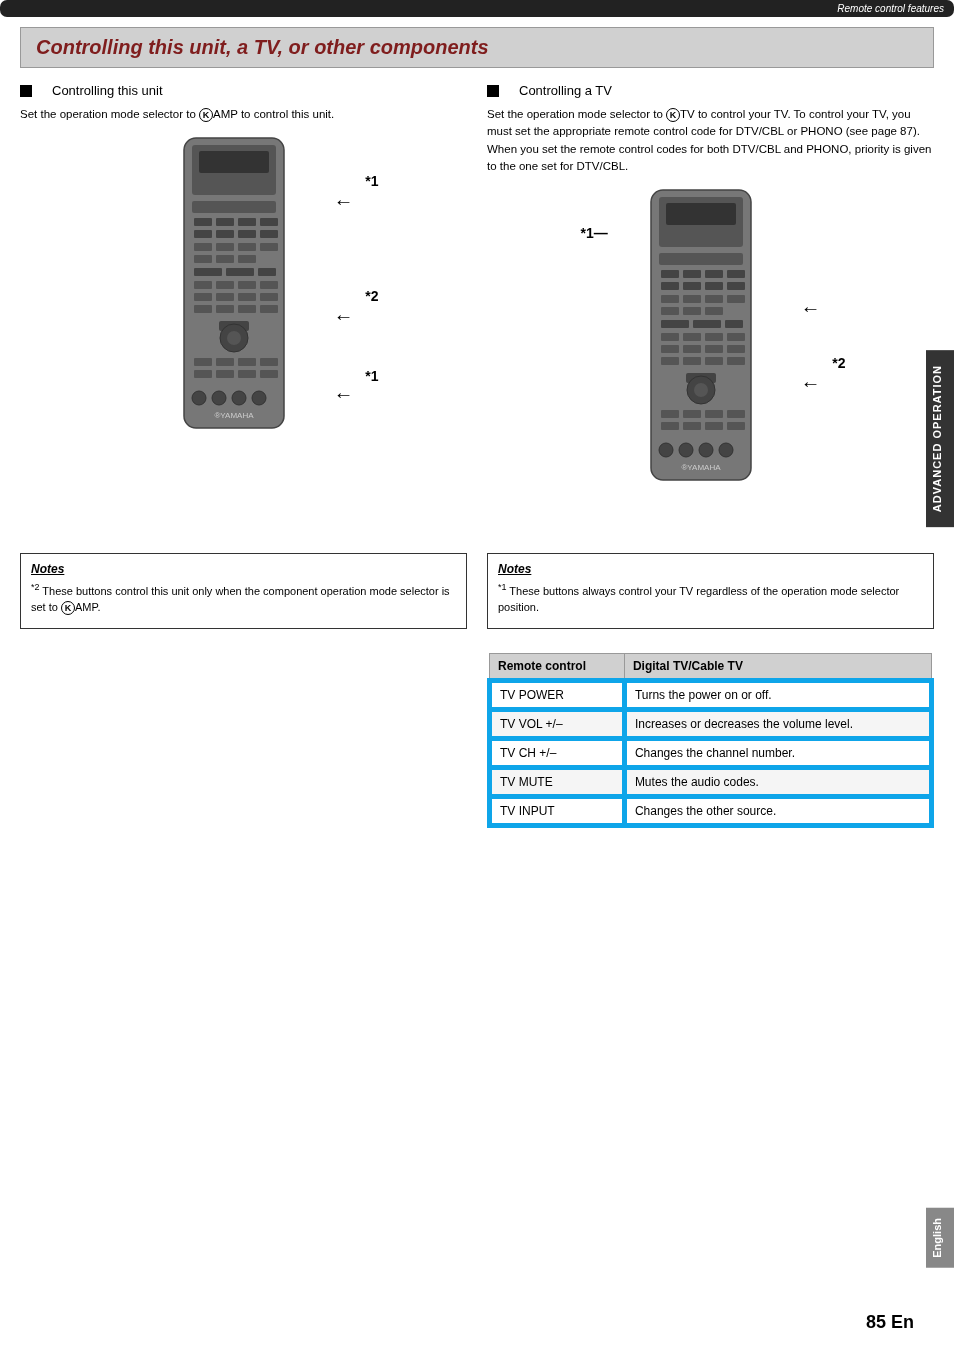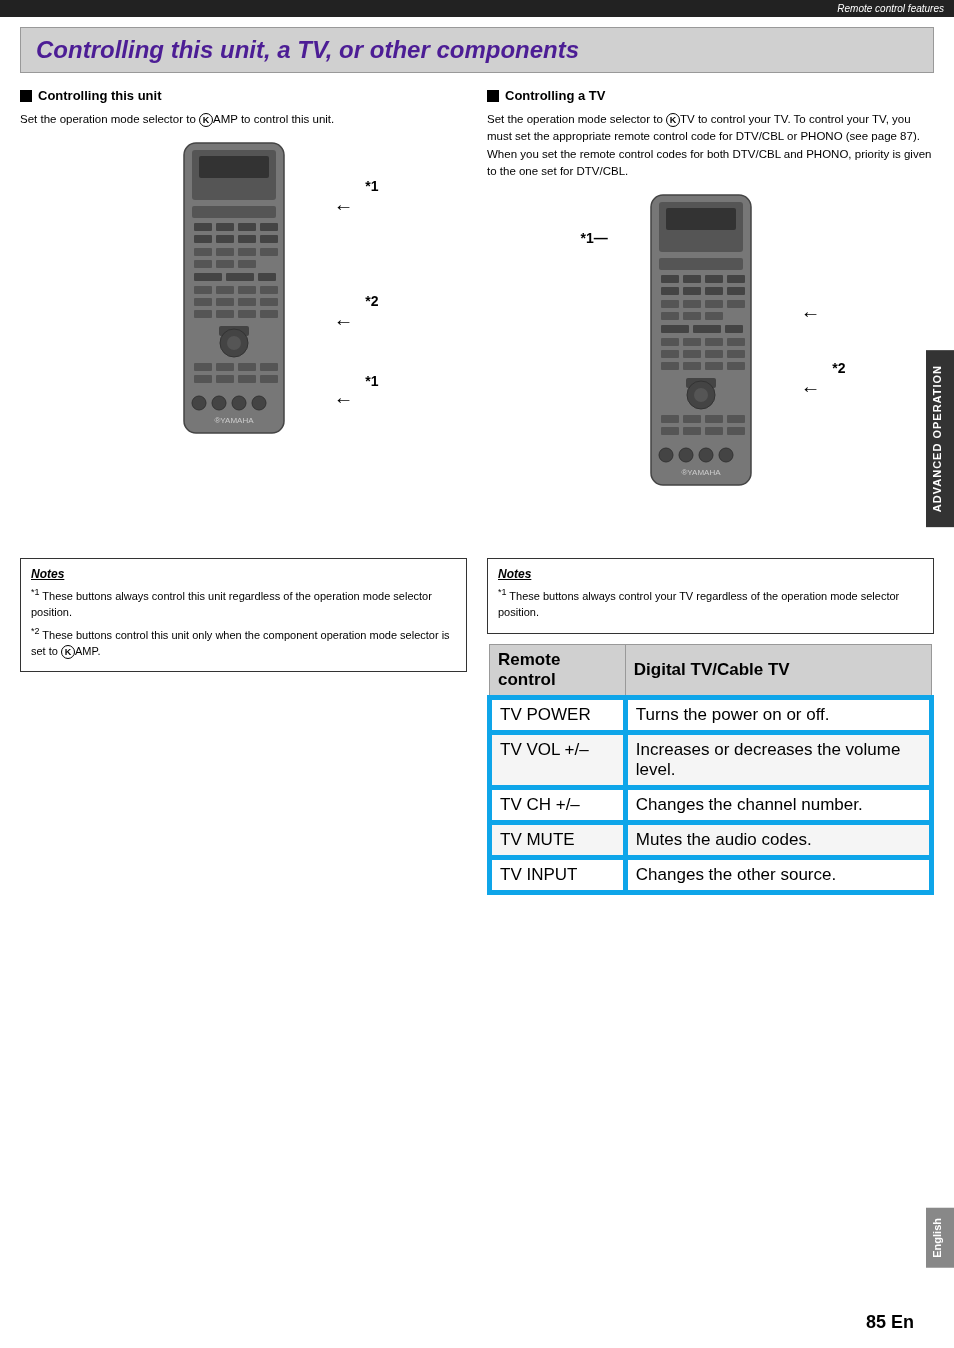--- a/index.html
+++ b/index.html
@@ -14,61 +14,62 @@
     }
 
     
     .top-bar {
       background: #222;
       color: #fff;
       font-size: 10px;
       text-align: right;
       padding: 3px 10px;
       font-style: italic;
+      border-radius: 7px;
     }
 
     
     .main-content {
       padding: 10px 20px 20px 20px;
     }
 
     
     .title-box {
       background: #d0d0d0;
       border: 1px solid #999;
       padding: 8px 15px;
       margin-bottom: 15px;
     }
     .title-box h1 {
-      font-size: 24px;
+      font-size: 20px;
       font-style: italic;
       font-weight: bold;
-      color: #4c1d95;
+      color: #7f1d1d;
     }
 
     
     .two-col {
       display: flex;
       gap: 20px;
     }
     .col-left {
       flex: 1;
     }
     .col-right {
       flex: 1;
     }
 
     
     .section-heading {
       font-size: 13px;
-      font-weight: bold;
+      font-weight: normal;
       margin-bottom: 8px;
       display: flex;
       align-items: center;
-      gap: 6px;
+      gap: 20px;
     }
     .section-heading .square {
       display: inline-block;
       width: 12px;
       height: 12px;
       background: #000;
       flex-shrink: 0;
     }
 
     .section-text {
@@ -107,22 +108,22 @@
       margin-bottom: 4px;
     }
     .notes-item sup {
       font-size: 9px;
     }
 
     
     .info-table {
       width: 100%;
       border-collapse: collapse;
-      margin-top: 10px;
-      font-size: 17px;
+      margin-top: 24px;
+      font-size: 12px;
     }
     .info-table th {
       background: #d0d0d0;
       border: 1px solid #999;
       padding: 5px 8px;
       text-align: left;
       font-weight: bold;
     }
     .info-table td {
       border: 5px solid #0ea5e9;
@@ -395,23 +396,20 @@
       </div>
     </div>
   </div>
 
   <div class="two-col" style="margin-top:20px; align-items:flex-start;">
 
     <div class="col-left">
       <div class="notes-section">
         <div class="notes-title">Notes</div>
         <div class="notes-item">
-          <sup>*1</sup> These buttons always control this unit regardless of the operation mode selector position.
-        </div>
-        <div class="notes-item">
           <sup>*2</sup> These buttons control this unit only when the component operation mode selector is set to <span class="circle-letter">K</span><b>AMP</b>.
         </div>
       </div>
     </div>
 
     <div class="col-right">
       <div class="notes-section" style="width:100%;">
         <div class="notes-title">Notes</div>
         <div class="notes-item">
           <sup>*1</sup> These buttons always control your TV regardless of the operation mode selector position.

